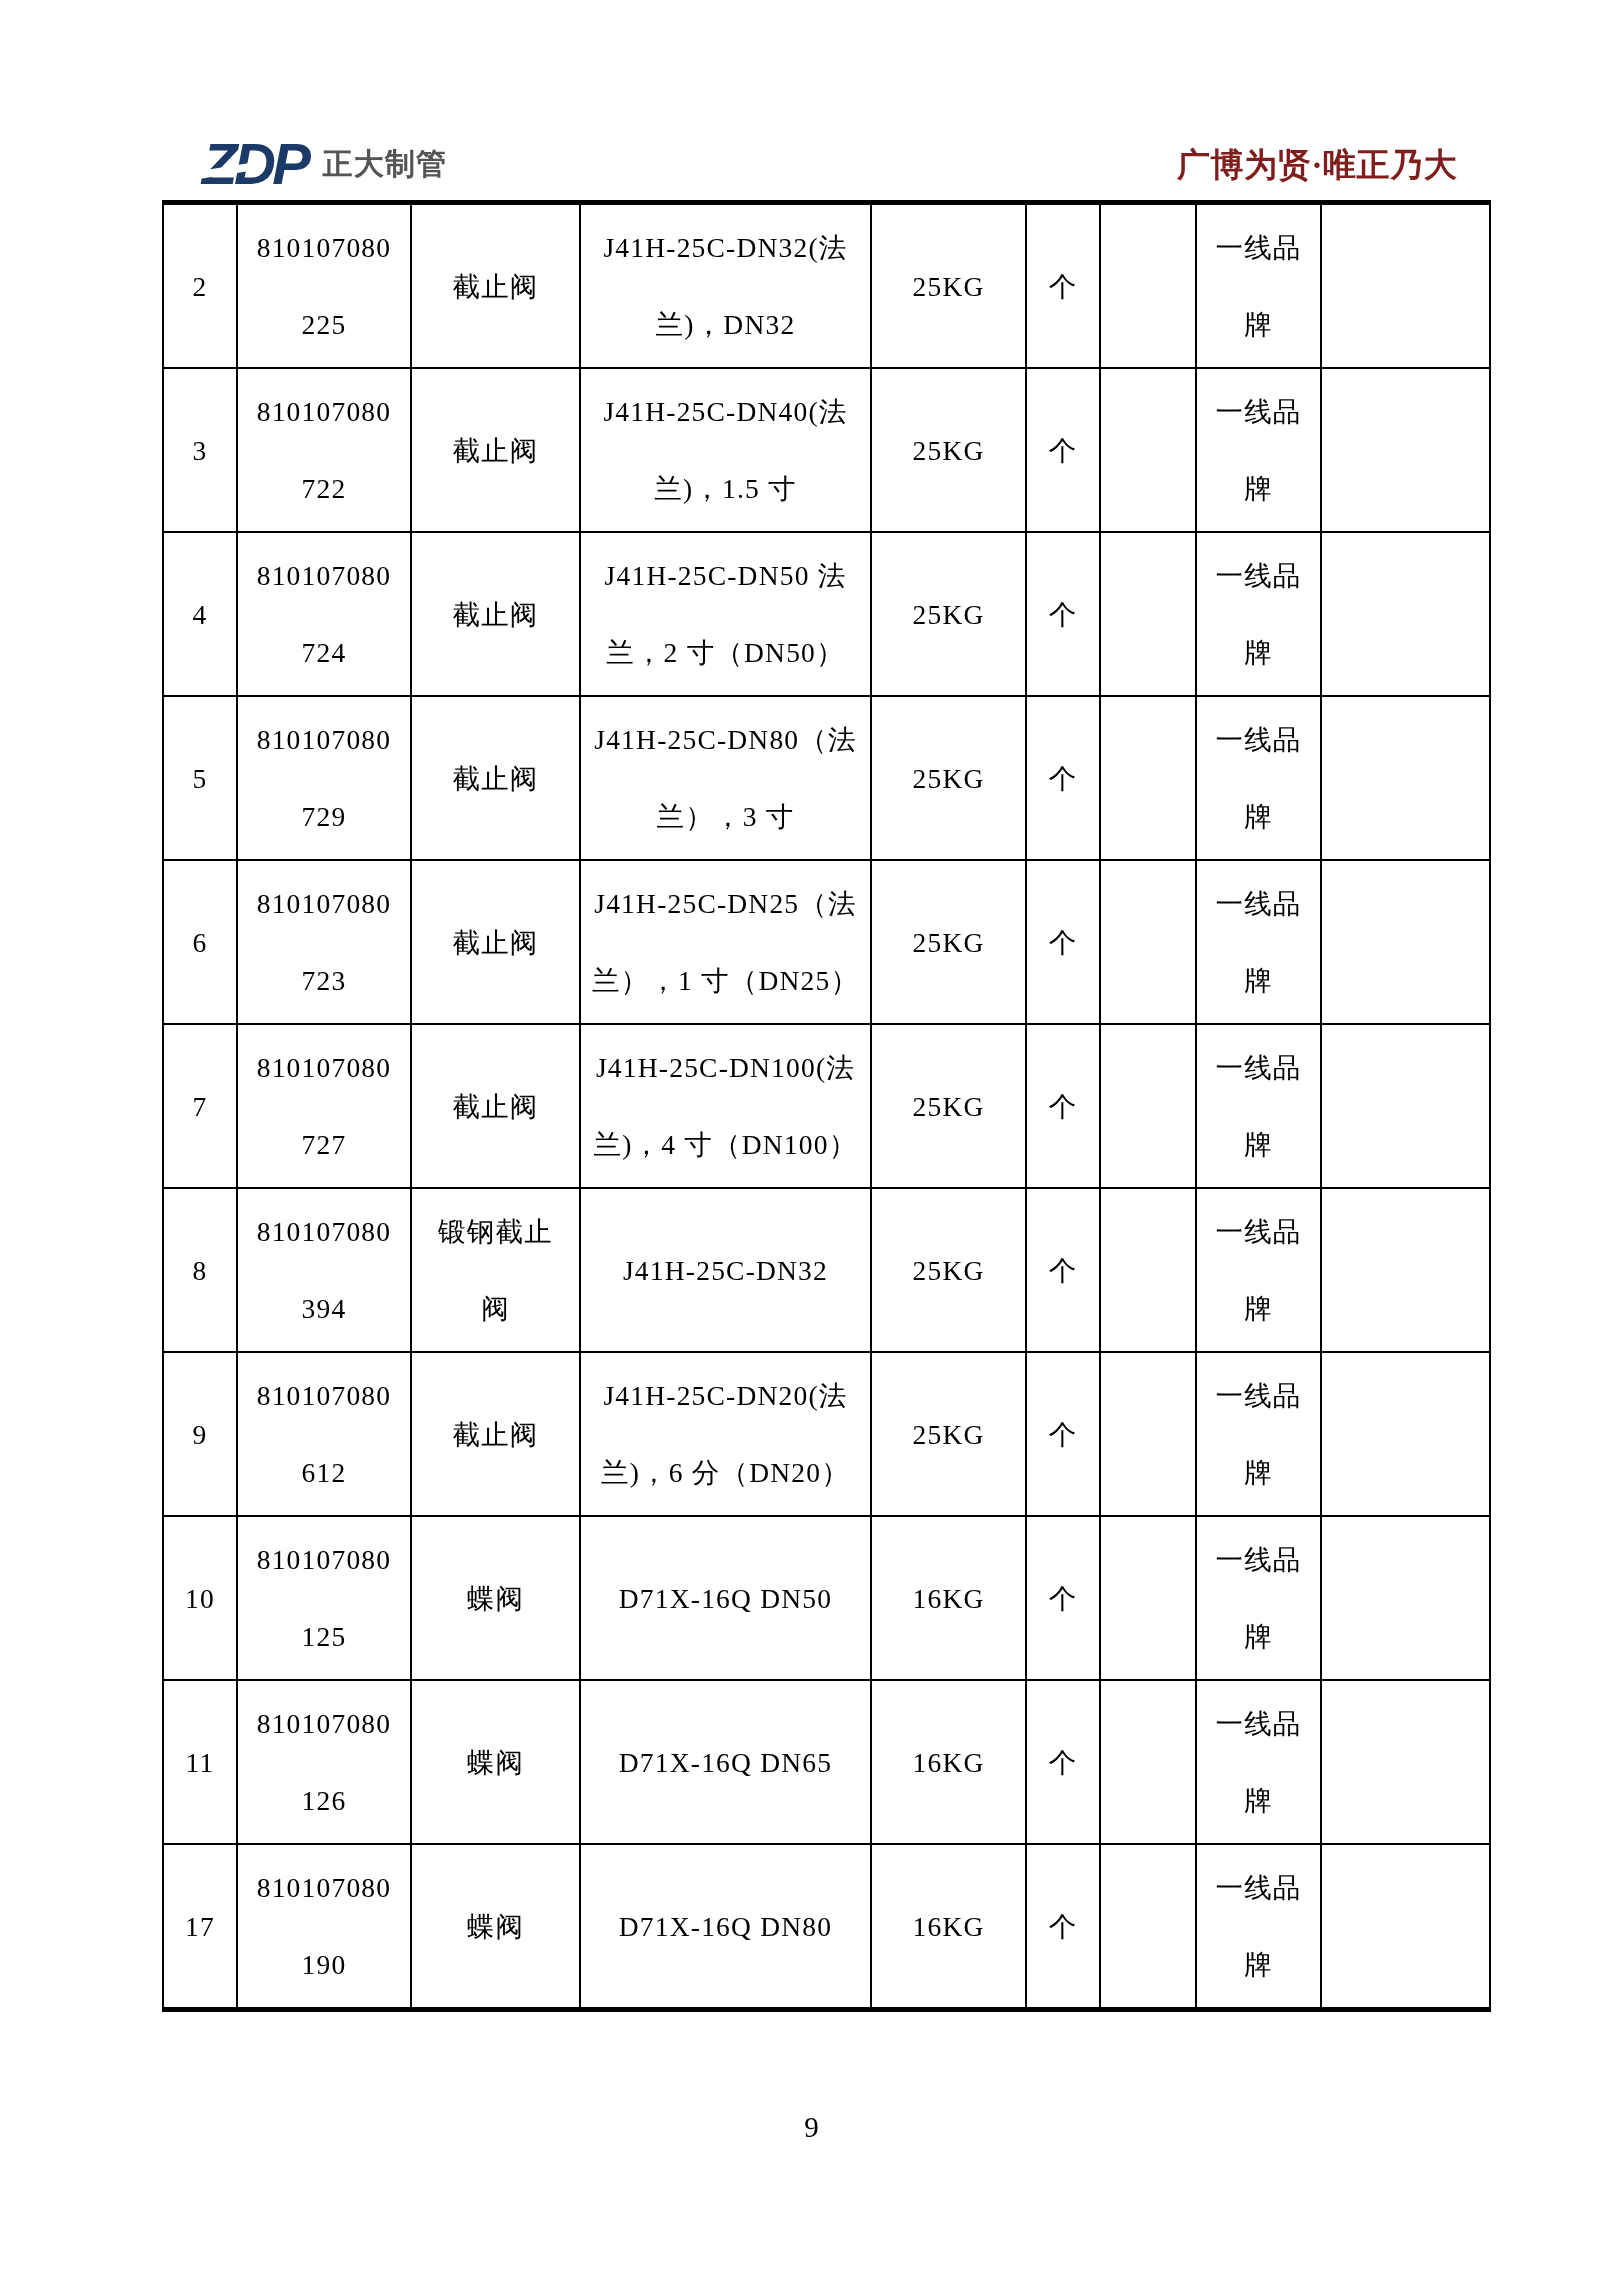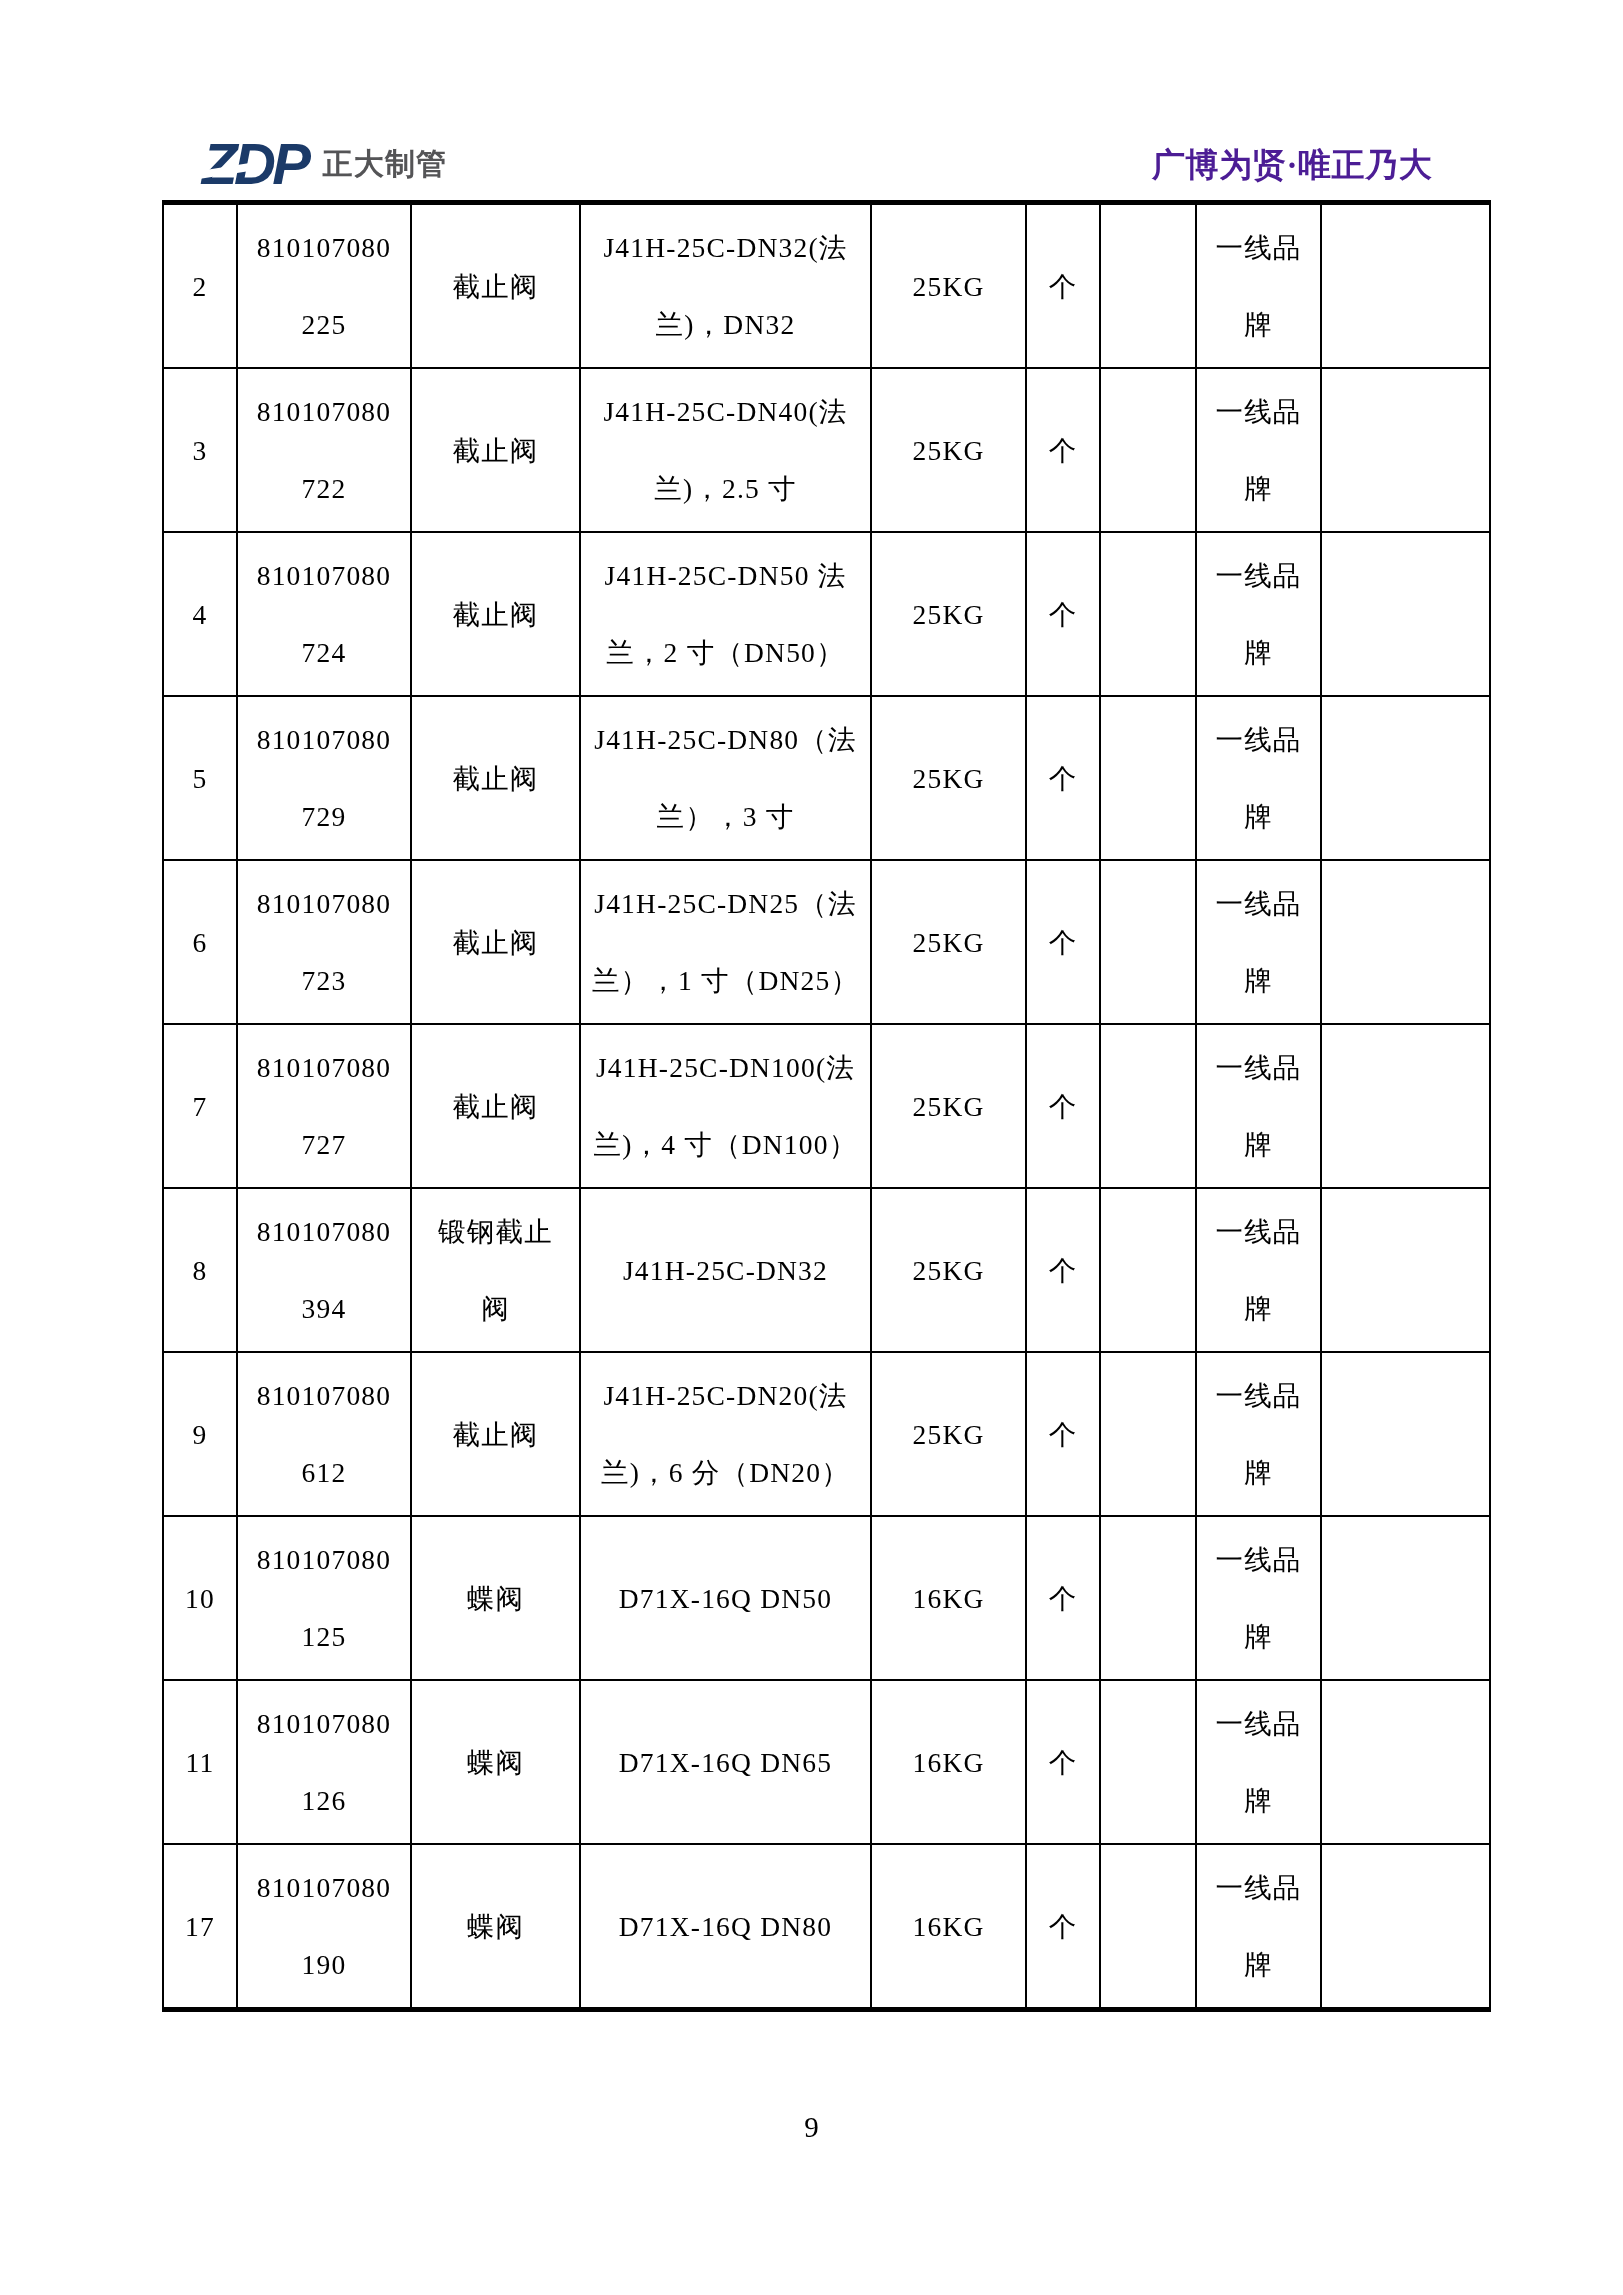--- a/index.html
+++ b/index.html
@@ -87,21 +87,21 @@
 </head>
 <body>
 
 <div class="page">
 
   <header>
     <div class="logo">
       <span class="zdp" style="color: rgb(27, 58, 104);">ZDP</span>
       <span class="company-name" style="color: rgb(84, 84, 86);">正大制管</span>
     </div>
-    <div class="slogan" style="color: #4c1d95;">广博为贤·唯正乃大</div>
+    <div class="slogan" style="color: #7f1d1d; margin-left: 25px;">广博为贤·唯正乃大</div>
   </header>
 
   <div class="table-wrap">
     <table class="items" style="border-color: rgb(0, 0, 0);">
       <colgroup>
         <col style="width:74px">
         <col style="width:174px">
         <col style="width:169px">
         <col style="width:291px">
         <col style="width:155px">
@@ -170,21 +170,21 @@
               </div>
             </td>
             <td style="border-color: rgb(0, 0, 0);">
               <div class="cell">
                 <div class="line">截止阀</div>
               </div>
             </td>
             <td style="border-color: rgb(0, 0, 0);">
               <div class="cell">
                 <div class="line">J41H-25C-DN40(法</div>
-                <div class="line">兰)，2.5 寸</div>
+                <div class="line">兰)，1.5 寸</div>
               </div>
             </td>
             <td style="border-color: rgb(0, 0, 0);">
               <div class="cell">
                 <div class="line">25KG</div>
               </div>
             </td>
             <td style="border-color: rgb(0, 0, 0);">
               <div class="cell">
                 <div class="line">个</div>

